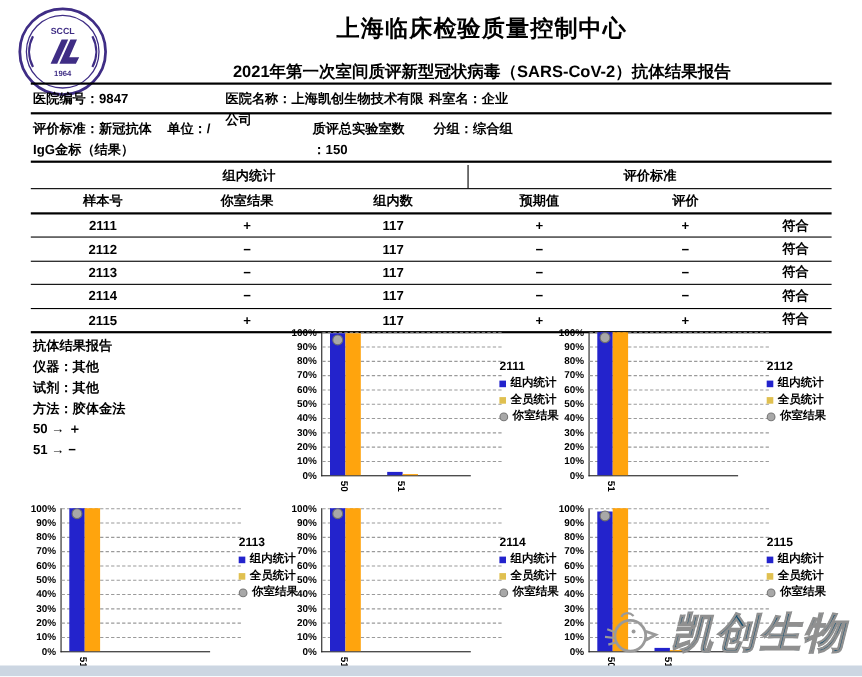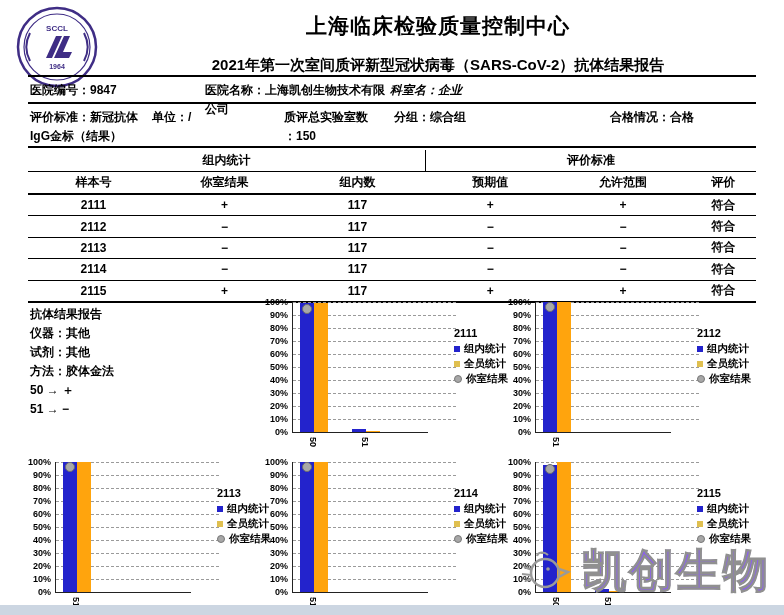--- a/index.html
+++ b/index.html
@@ -15,21 +15,21 @@
   
   .rule{position:absolute;left:28px;right:28px;background:#000;}
   .r1{top:75px;height:2px;}
   .r2{top:102px;height:2px;}
   .r3{top:146px;height:2px;}
 
   
   .info-row{position:absolute;left:30px;right:28px;display:flex;font-size:12px;line-height:19px;}
   .info1{top:81px;}
   .info2{top:108px;}
-  .i1c1{width:175px;} .i1c2{width:185px;} .i1c3{width:230px;} .i1c4{flex:1;font-style:italic;}
+  .i1c1{width:175px;} .i1c2{width:185px;} .i1c3{width:230px;} .i1c4{flex:1;}
   .i2c1{width:122px;} .i2c2{width:132px;} .i2c3{width:110px;} .i2c4{width:216px;} .i2c5{flex:1;}
 
   
   .tgroup{position:absolute;top:150px;left:28px;right:28px;height:21px;display:flex;
           border-bottom:1px solid #000;font-size:12px;}
   .tgroup .gh{display:flex;align-items:center;justify-content:center;}
   .tgroup .gh1{width:54.5%;border-right:1px solid #000;}
   .tgroup .gh2{flex:1;}
   .thead{position:absolute;top:172px;left:28px;right:28px;height:21px;display:grid;
          grid-template-columns:18% 18% 18.5% 18% 18.5% 9%;align-items:center;text-align:center;
@@ -58,21 +58,21 @@
         transform:rotate(90deg);transform-origin:center;}
   .legend{position:absolute;left:192px;top:28px;}
   .lg-id{font-size:11px;margin-bottom:2px;}
   .lg-item{font-size:10.5px;line-height:15px;display:flex;align-items:center;gap:4px;white-space:nowrap;}
   .mark{display:inline-block;flex:0 0 auto;}
   .mark.sq{width:6px;height:6px;}
   .mark.ci{width:8px;height:8px;border-radius:50%;border:1px solid #777;box-sizing:border-box;}
 
   
   .watermark{position:absolute;right:14px;bottom:14px;display:flex;align-items:center;gap:6px;}
-  .wm-text{font-size:45px;letter-spacing:2px;color:#8b5cf6;-webkit-text-stroke:1px #909090;}
+  .wm-text{font-size:38px;letter-spacing:2px;color:#0c4a6e;font-style:italic;-webkit-text-stroke:1px #909090;}
 
   
   .footer-strip{position:absolute;left:0;right:0;bottom:0;height:10px;background:#ccd6e2;}
 </style>
 </head>
 <body>
 
 <div class="page">
 
   <svg class="logo" viewBox="0 0 82 82">
@@ -105,36 +105,34 @@
     <div class="i2c1">
       <div><span>评价标准：</span><span>新冠抗体</span></div>
       <div>IgG金标（结果）</div>
     </div>
     <div class="i2c2"><span>单位：</span><span>/</span></div>
     <div class="i2c3">
       <div>质评总实验室数</div>
       <div>：150</div>
     </div>
     <div class="i2c4"><span>分组：</span><span>综合组</span></div>
-    <div class="i2c5"><span>合格情况：</span><span>合格</span></div>
   </div>
 
   <div class="rule r3"></div>
 
   <div class="tgroup">
     <div class="gh gh1">组内统计</div>
     <div class="gh gh2">评价标准</div>
   </div>
 
   <div class="thead">
     <div>样本号</div>
     <div>你室结果</div>
     <div>组内数</div>
     <div>预期值</div>
-    <div>允许范围</div>
     <div>评价</div>
   </div>
 
   <div class="tbody">
       <div class="trow">
         <div class="tcell">2111</div>
         <div class="tcell">+</div>
         <div class="tcell">117</div>
         <div class="tcell">+</div>
         <div class="tcell">+</div>

